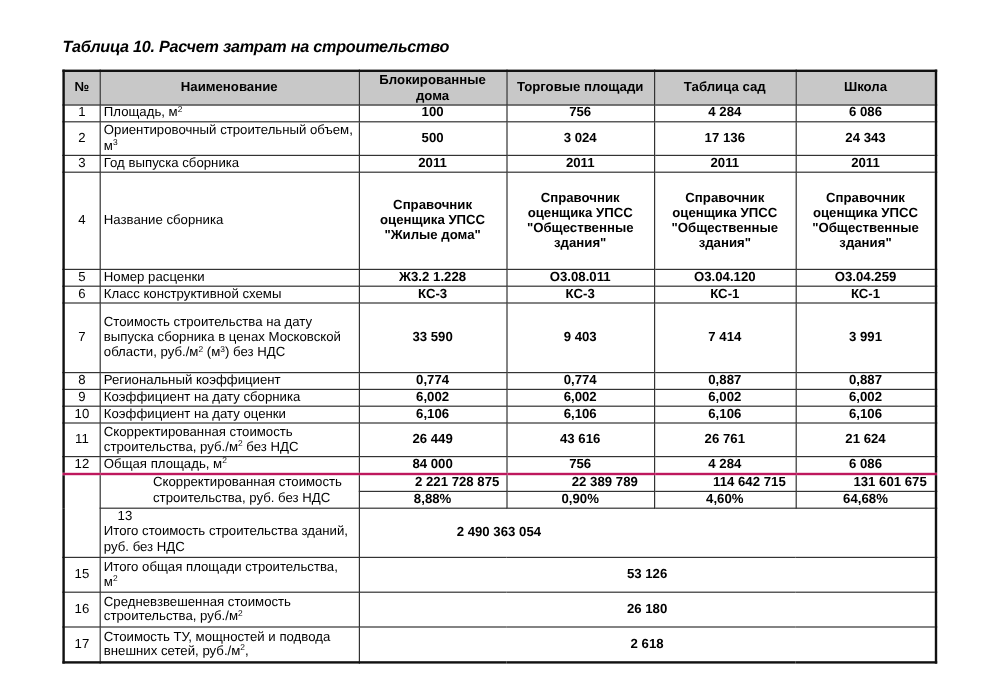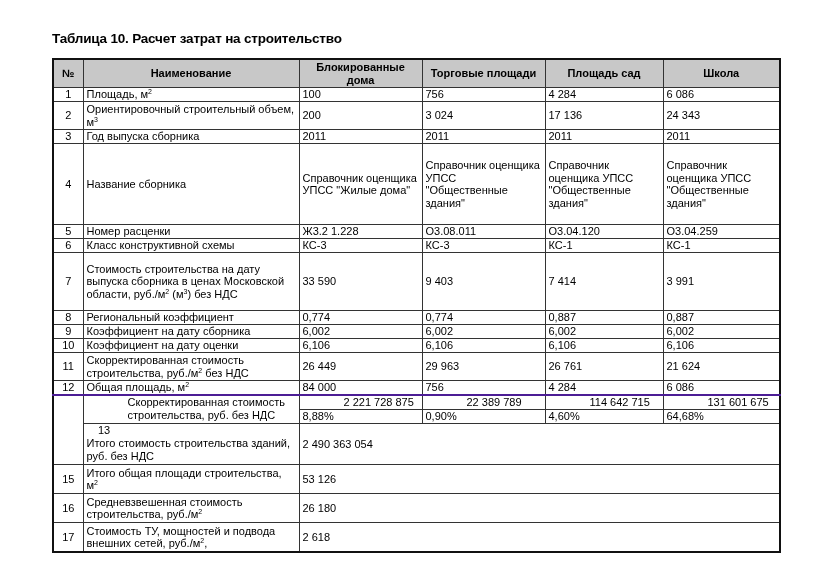--- a/index.html
+++ b/index.html
@@ -1,36 +1,36 @@
 <!DOCTYPE html>
 <html><head>
 <meta charset="utf-8">
 <style>
   html, body { margin: 0; padding: 0; background: #ffffff; }
   body { width: 820px; height: 580px; position: relative; overflow: hidden;
          font-family: "Liberation Sans", sans-serif; color: #000; }
-  .title { position: absolute; left: 52px; top: 31px; font-size: 13.5px; font-weight: bold; letter-spacing: -0.2px; }
+  .title { position: absolute; left: 52px; top: 31px; font-size: 13.5px; font-weight: bold; letter-spacing: -0.2px; font-style: italic; }
   table.main { position: absolute; left: 52px; top: 58px; border-collapse: collapse;
                border: 2px solid #111; table-layout: fixed; width: 727px; }
   table.main td, table.main th { border: 1px solid #333; font-size: 11px; line-height: 12.5px;
                padding: 0 3px; vertical-align: middle; }
   col.c-no { width: 30px; } col.c-name { width: 216px; } col.c-v1 { width: 123px; }
   col.c-v2 { width: 123px; } col.c-v3 { width: 118px; } col.c-v4 { width: 117px; }
   thead th { background: #c8c8c8; font-weight: bold; font-size: 11.5px; height: 27px; text-align: center;
              border-bottom: 2px solid #222; }
   td.no { text-align: center; }
-  td.val { text-align: left; }
+  td.val { text-align: center; font-weight: bold; }
   td.name { text-align: left; }
   sup { font-size: 7px; vertical-align: top; position: relative; top: -2px; }
   tr.h14 td { height: 13px; }
   tr.h28 td { height: 27px; }
   tr.h80 td { height: 80px; }
   tr.h58 td { height: 57px; }
   .book { line-height: 19.5px; }
-  tr.sep td { border-top: 2px solid #4c1d95; padding-left: 44px; }
+  tr.sep td { border-top: 2px solid #be185d; padding-left: 44px; }
   tr.big td { height: 28px; }
   tr.tot td { height: 38px; }
 </style>
 </head>
 <body>
 
 <div class="title">Таблица 10. Расчет затрат на строительство</div>
 
 <table class="main">
   <colgroup>
@@ -40,37 +40,37 @@
       <col class="c-v2">
       <col class="c-v3">
       <col class="c-v4">
     </colgroup>
   <thead>
     <tr>
       <th>№</th>
       <th>Наименование</th>
       <th>Блокированные дома</th>
       <th>Торговые площади</th>
-      <th>Площадь сад</th>
+      <th>Таблица сад</th>
       <th>Школа</th>
     </tr>
   </thead>
   <tbody>
     <tr class="h14">
       <td class="no">1</td>
       <td class="name"><span>Площадь, м</span><sup>2</sup></td>
       <td class="val">100</td>
       <td class="val">756</td>
       <td class="val">4 284</td>
       <td class="val">6 086</td>
     </tr>
     <tr class="h28">
       <td class="no">2</td>
       <td class="name"><span>Ориентировочный строительный объем, м</span><sup>3</sup></td>
-      <td class="val">200</td>
+      <td class="val">500</td>
       <td class="val">3 024</td>
       <td class="val">17 136</td>
       <td class="val">24 343</td>
     </tr>
     <tr class="h14">
       <td class="no">3</td>
       <td class="name">Год выпуска сборника</td>
       <td class="val">2011</td>
       <td class="val">2011</td>
       <td class="val">2011</td>
@@ -129,21 +129,21 @@
       <td class="name">Коэффициент на дату оценки</td>
       <td class="val">6,106</td>
       <td class="val">6,106</td>
       <td class="val">6,106</td>
       <td class="val">6,106</td>
     </tr>
     <tr class="h28">
       <td class="no">11</td>
       <td class="name"><span>Скорректированная стоимость строительства, руб./м</span><sup>2</sup><span> без НДС</span></td>
       <td class="val">26 449</td>
-      <td class="val">29 963</td>
+      <td class="val">43 616</td>
       <td class="val">26 761</td>
       <td class="val">21 624</td>
     </tr>
     <tr class="h14">
       <td class="no">12</td>
       <td class="name"><span>Общая площадь, м</span><sup>2</sup></td>
       <td class="val">84 000</td>
       <td class="val">756</td>
       <td class="val">4 284</td>
       <td class="val">6 086</td>

